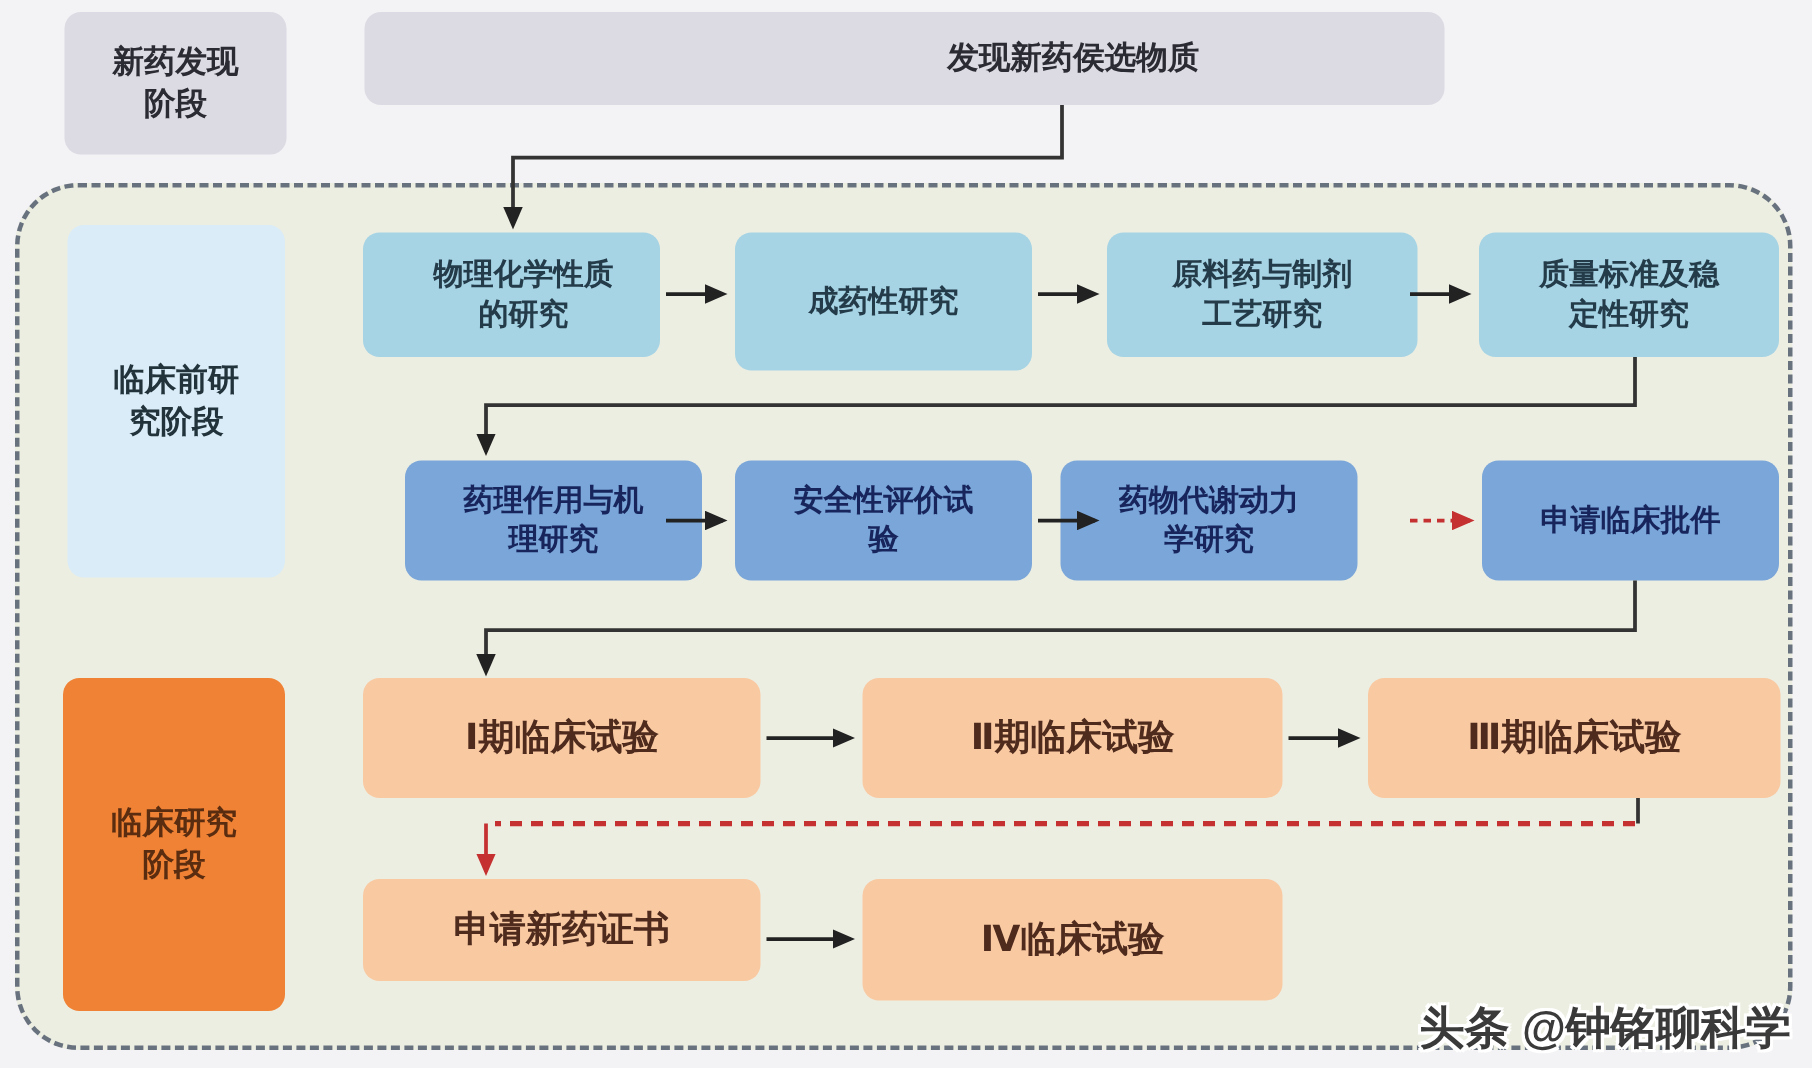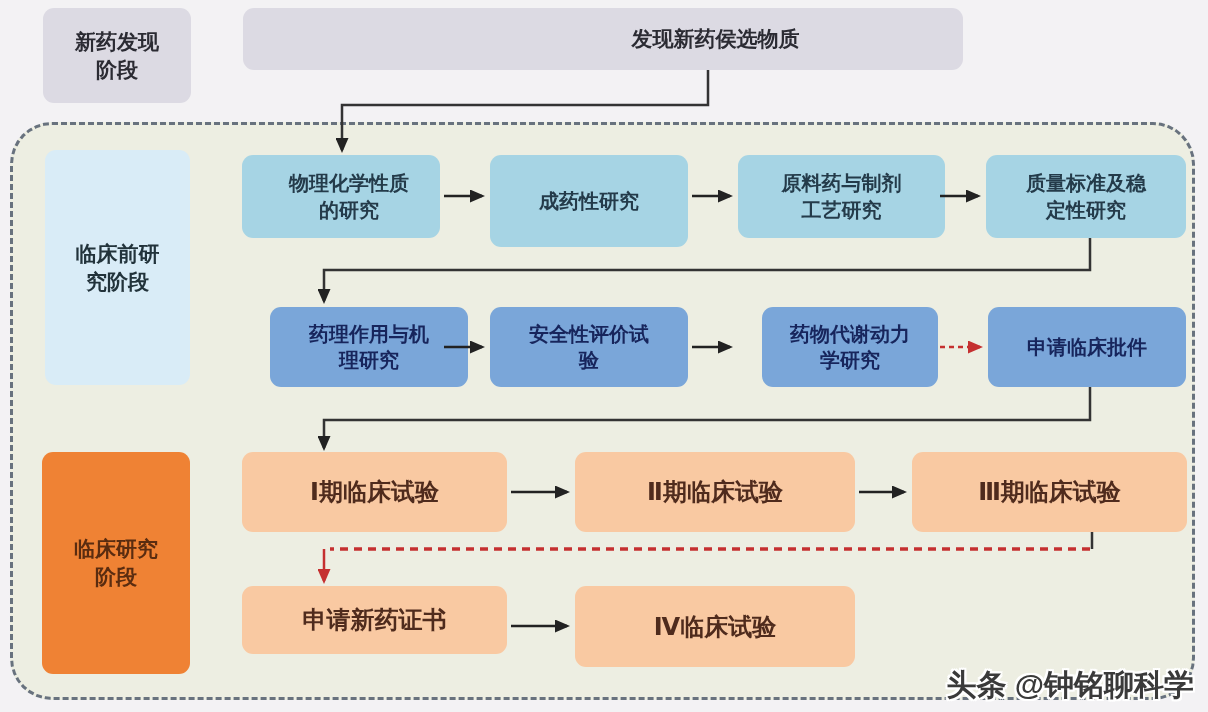--- a/index.html
+++ b/index.html
@@ -55,21 +55,21 @@
 <div class="abs node lightblue" style="left:490px;top:155px;width:198px;height:92px;">成药性研究</div>
 <div class="abs node lightblue" style="left:738px;top:155px;width:207px;height:83px;">原料药与制剂
 工艺研究</div>
 <div class="abs node lightblue" style="left:986px;top:155px;width:200px;height:83px;">质量标准及稳
 定性研究</div>
 
 <div class="abs node blue" style="left:242px;top:307px;width:198px;height:80px;margin-left:28px;">药理作用与机
 理研究</div>
 <div class="abs node blue" style="left:490px;top:307px;width:198px;height:80px;">安全性评价试
 验</div>
-<div class="abs node blue" style="left:762px;top:307px;width:176px;height:80px;">药物代谢动力
+<div class="abs node blue" style="left:707px;top:307px;width:198px;height:80px;">药物代谢动力
 学研究</div>
 <div class="abs node blue" style="left:988px;top:307px;width:198px;height:80px;">申请临床批件</div>
 
 <div class="abs node peach" style="left:242px;top:452px;width:265px;height:80px;">Ⅰ期临床试验</div>
 <div class="abs node peach" style="left:575px;top:452px;width:280px;height:80px;">Ⅱ期临床试验</div>
 <div class="abs node peach" style="left:912px;top:452px;width:275px;height:80px;">Ⅲ期临床试验</div>
 
 <div class="abs node peach" style="left:242px;top:586px;width:265px;height:68px;">申请新药证书</div>
 <div class="abs node peach" style="left:575px;top:586px;width:280px;height:81px;">Ⅳ临床试验</div>
 

